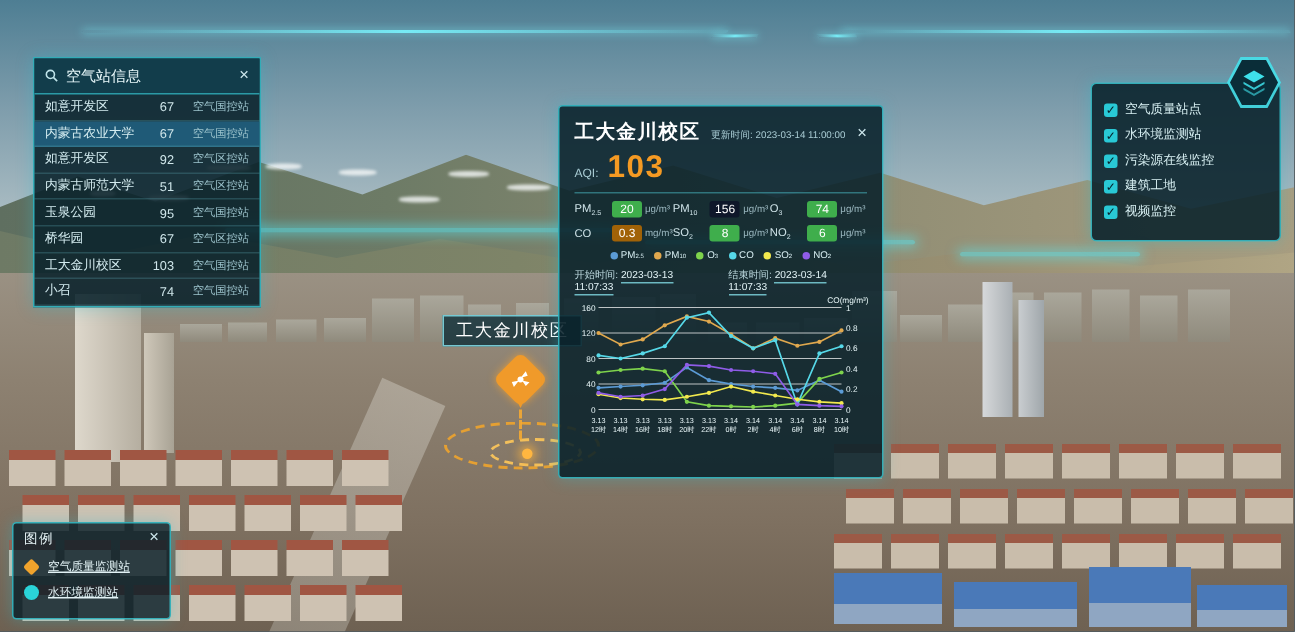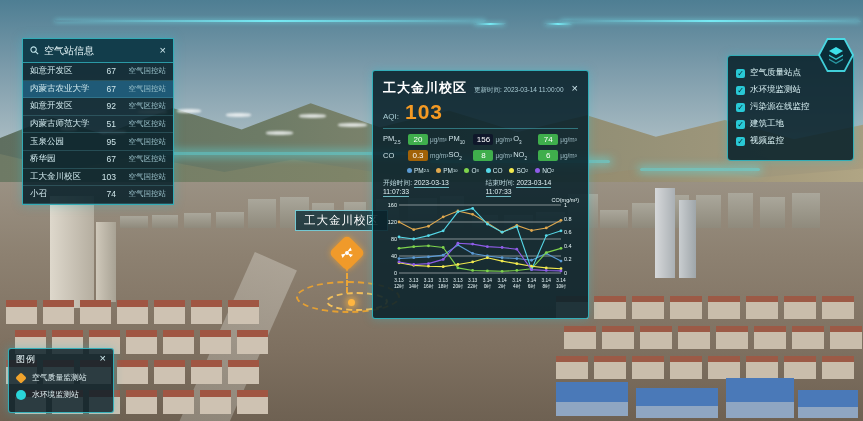--- a/index.html
+++ b/index.html
@@ -75,21 +75,21 @@
   .cb{width:9px;height:9px;border-radius:2px;background:#29c9d6;color:#06222b;font-size:8px;line-height:9px;text-align:center;margin-right:5px;}
   .hex{position:absolute;left:818px;top:38px;width:36px;height:34px;z-index:21;cursor:pointer;}
   .hex .h1{position:absolute;inset:0;background:rgba(70,225,235,.9);clip-path:polygon(25% 0,75% 0,100% 50%,75% 100%,25% 100%,0 50%);box-shadow:0 0 8px rgba(70,225,235,.8);}
   .hex .h2{position:absolute;inset:2px;background:#0a2d38;clip-path:polygon(25% 0,75% 0,100% 50%,75% 100%,25% 100%,0 50%);}
   .hex svg{position:absolute;left:8px;top:7px;}
 
   
   .lg{left:8px;top:348px;width:106px;z-index:20;padding:4px 7px 6px;background:rgba(8,30,40,.82);}
   .lg-hd{display:flex;font-size:9px;color:#e8f6f8;margin-bottom:4px;}
   .lg-hd .t{flex:1;letter-spacing:1px;}
-  .lg-it{display:flex;align-items:center;margin:6px 0;font-size:7.8px;color:#e2f2f5;}
+  .lg-it{display:flex;align-items:center;margin:6px 0;font-size:7.8px;color:#e2f2f5;text-decoration:underline;}
   .lg-ic{width:10px;height:10px;margin-right:6px;}
   .lg-ic.diamond{transform:rotate(45deg) scale(.8);border-radius:2px;}
   .lg-ic.circle{border-radius:50%;}
 
   
   .mk-label{position:absolute;left:295px;top:210px;z-index:15;background:rgba(10,42,52,.78);border:1px solid rgba(130,225,235,.85);
             color:#fff;font-size:11.5px;padding:2px 8px;letter-spacing:1px;white-space:nowrap;}
   .mk{position:absolute;left:333px;top:239px;width:28px;height:28px;z-index:14;cursor:pointer;}
   .mk .bg{position:absolute;inset:1px;background:#f09a2a;border-radius:5px;transform:rotate(45deg);box-shadow:0 0 6px rgba(240,160,50,.8);}
   .mk .tip{position:absolute;left:11px;top:27px;width:0;height:0;border-left:3px solid transparent;border-right:3px solid transparent;border-top:6px solid #f09a2a;}

